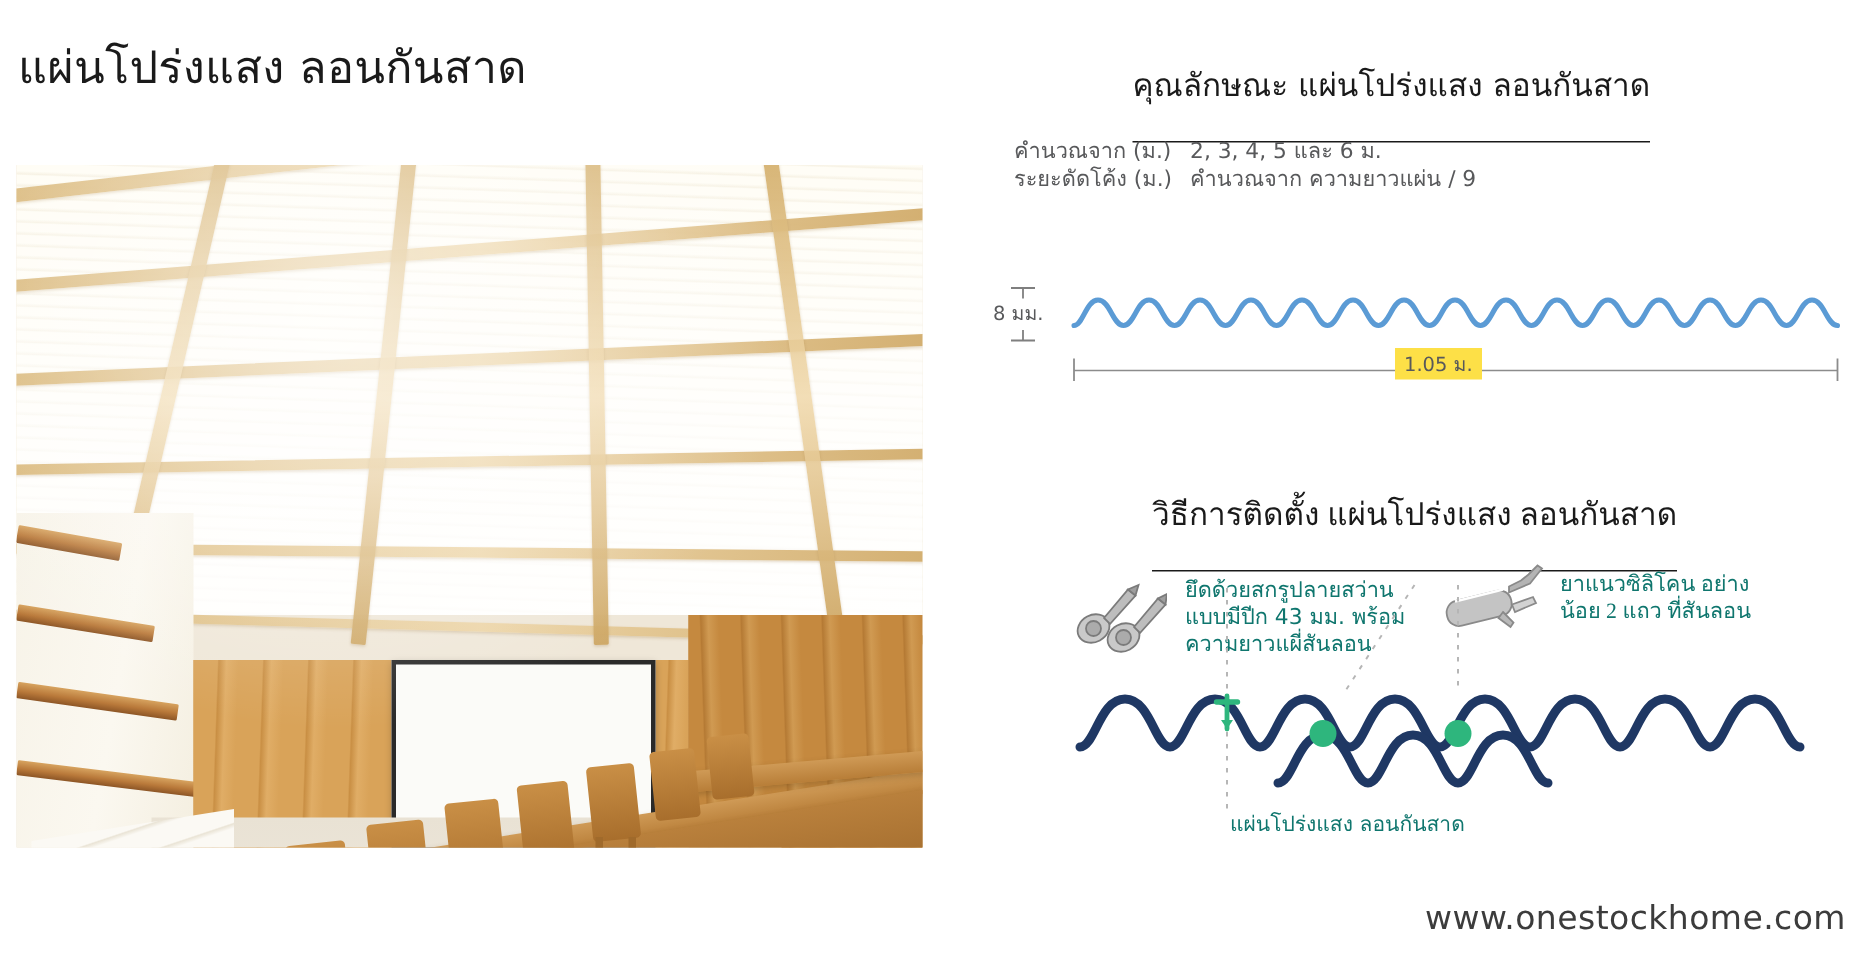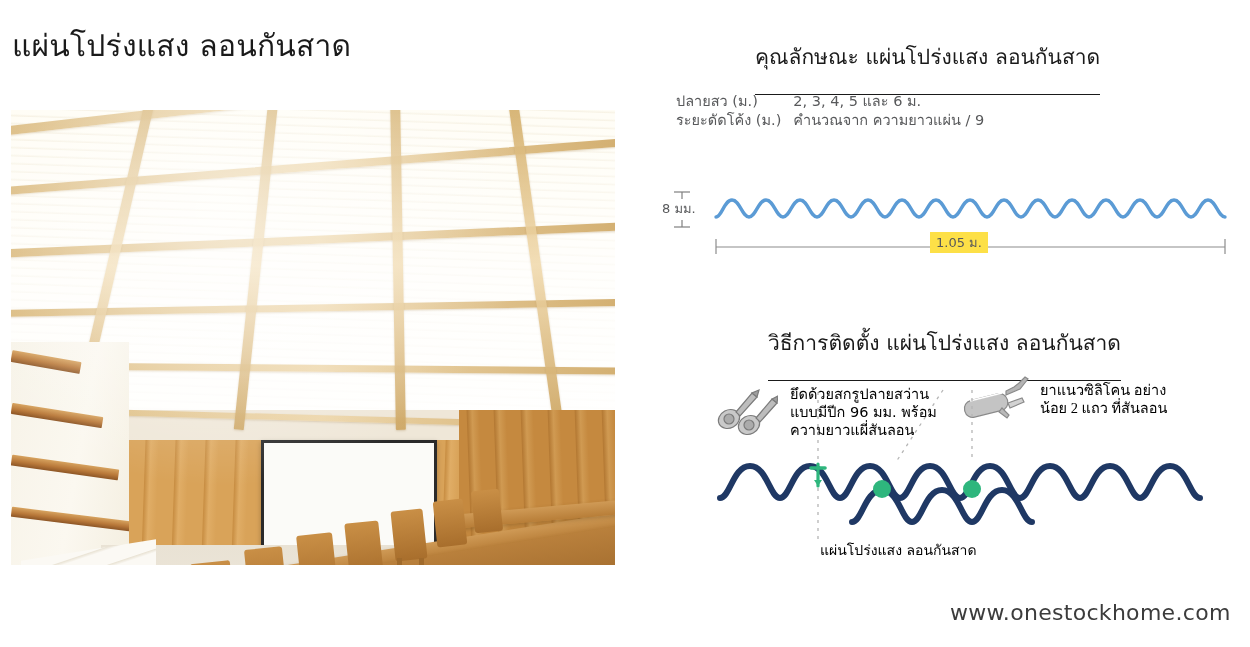--- a/index.html
+++ b/index.html
@@ -115,21 +115,21 @@
   
   .sec-heading {
     position: absolute;
     font-size: 21px;
     color: #1a1a1a;
     white-space: nowrap;
     border-bottom: 1.5px solid #1a1a1a;
     padding-bottom: 21px;
   }
   #spec-heading { left: 755px; top: 40px; }
-  #install-heading { left: 768px; top: 326px; }
+  #install-heading { left: 768px; top: 326px; font-family: Liberation Serif, serif; }
 
   #spec-table {
     position: absolute;
     left: 676px;
     top: 93px;
     font-size: 14.5px;
     color: #58595b;
     line-height: 17.5px;
     border-collapse: collapse;
   }
@@ -168,21 +168,21 @@
     position: absolute;
     left: 700px;
     top: 370px;
     width: 520px;
     height: 180px;
   }
   .anno {
     position: absolute;
     font-size: 14.5px;
     line-height: 18px;
-    color: #000000;
+    color: #0f766e;
     white-space: nowrap;
   }
   #anno-screw { left: 790px; top: 385px; }
   #anno-silicone { left: 1040px; top: 381px; font-family: Liberation Serif, serif; }
   #anno-sheet { left: 820px; top: 541px; font-size: 14px; }
 
   #screw-icon { position: absolute; left: 716px; top: 386px; }
   #caulk-icon { position: absolute; left: 962px; top: 375px; }
 
   #website {
@@ -248,21 +248,21 @@
   <div class="ph-layer chair-back" style="left:462px; top:380px; width:28px; height:42px; transform:rotate(-6deg);"></div>
 
   <div class="ph-layer photo-glow"></div>
 </div>
 
 <div id="spec-heading" class="sec-heading">คุณลักษณะ แผ่นโปร่งแสง ลอนกันสาด</div>
 
 <table id="spec-table">
   <tbody>
       <tr>
-    <td class="k">ปลายสว (ม.)</td>
+    <td class="k">คำนวณจาก (ม.)</td>
     <td class="v">2, 3, 4, 5 และ 6 ม.</td>
   </tr>
   <tr>
     <td class="k">ระยะดัดโค้ง (ม.)</td>
     <td class="v">คำนวณจาก ความยาวแผ่น / 9</td>
   </tr>
 </tbody>
   </table>
 
 <svg id="profile-diagram" viewBox="0 0 580 75">
@@ -309,21 +309,21 @@
     <path d="M 36,7 L 41,11 L 43,4 Z" fill="#9e9e9e"></path>
     <ellipse cx="33" cy="39" rx="11" ry="9" transform="rotate(-28 33 39)"></ellipse>
     <circle cx="33" cy="39" r="5" fill="#ababab"></circle>
     <path d="M 40,32 L 56,13 L 61,17 L 44,36 Z" fill="#bdbdbd"></path>
     <path d="M 56,13 L 61,17 L 62,10 Z" fill="#9e9e9e"></path>
   </g>
 </svg>
 
 <div id="anno-screw" class="anno">
   <div>ยึดด้วยสกรูปลายสว่าน</div>
-  <div>แบบมีปีก 96 มม. พร้อม</div>
+  <div>แบบมีปีก 43 มม. พร้อม</div>
   <div>ความยาวแผี่สันลอน</div>
 </div>
 
 <svg id="caulk-icon" width="74" height="48" viewBox="0 0 74 48">
   <g stroke="#8a8a8a" stroke-width="1.2" fill="#c4c4c4">
     <rect x="2" y="22" width="44" height="17" rx="8" transform="rotate(-14 24 30)"></rect>
     <path d="M 44,20 L 58,14 L 62,9 L 66,4 L 63,2 L 57,8 L 52,12 L 44,16 Z" fill="#b4b4b4"></path>
     <path d="M 46,28 L 60,23 L 62,27 L 48,33 Z" fill="#d2d2d2"></path>
     <path d="M 40,33 L 47,40 L 45,43 L 37,37 Z" fill="#b9b9b9"></path>
     <line x1="8" y1="26" x2="40" y2="18" stroke="#ffffff" stroke-width="1.6"></line>

